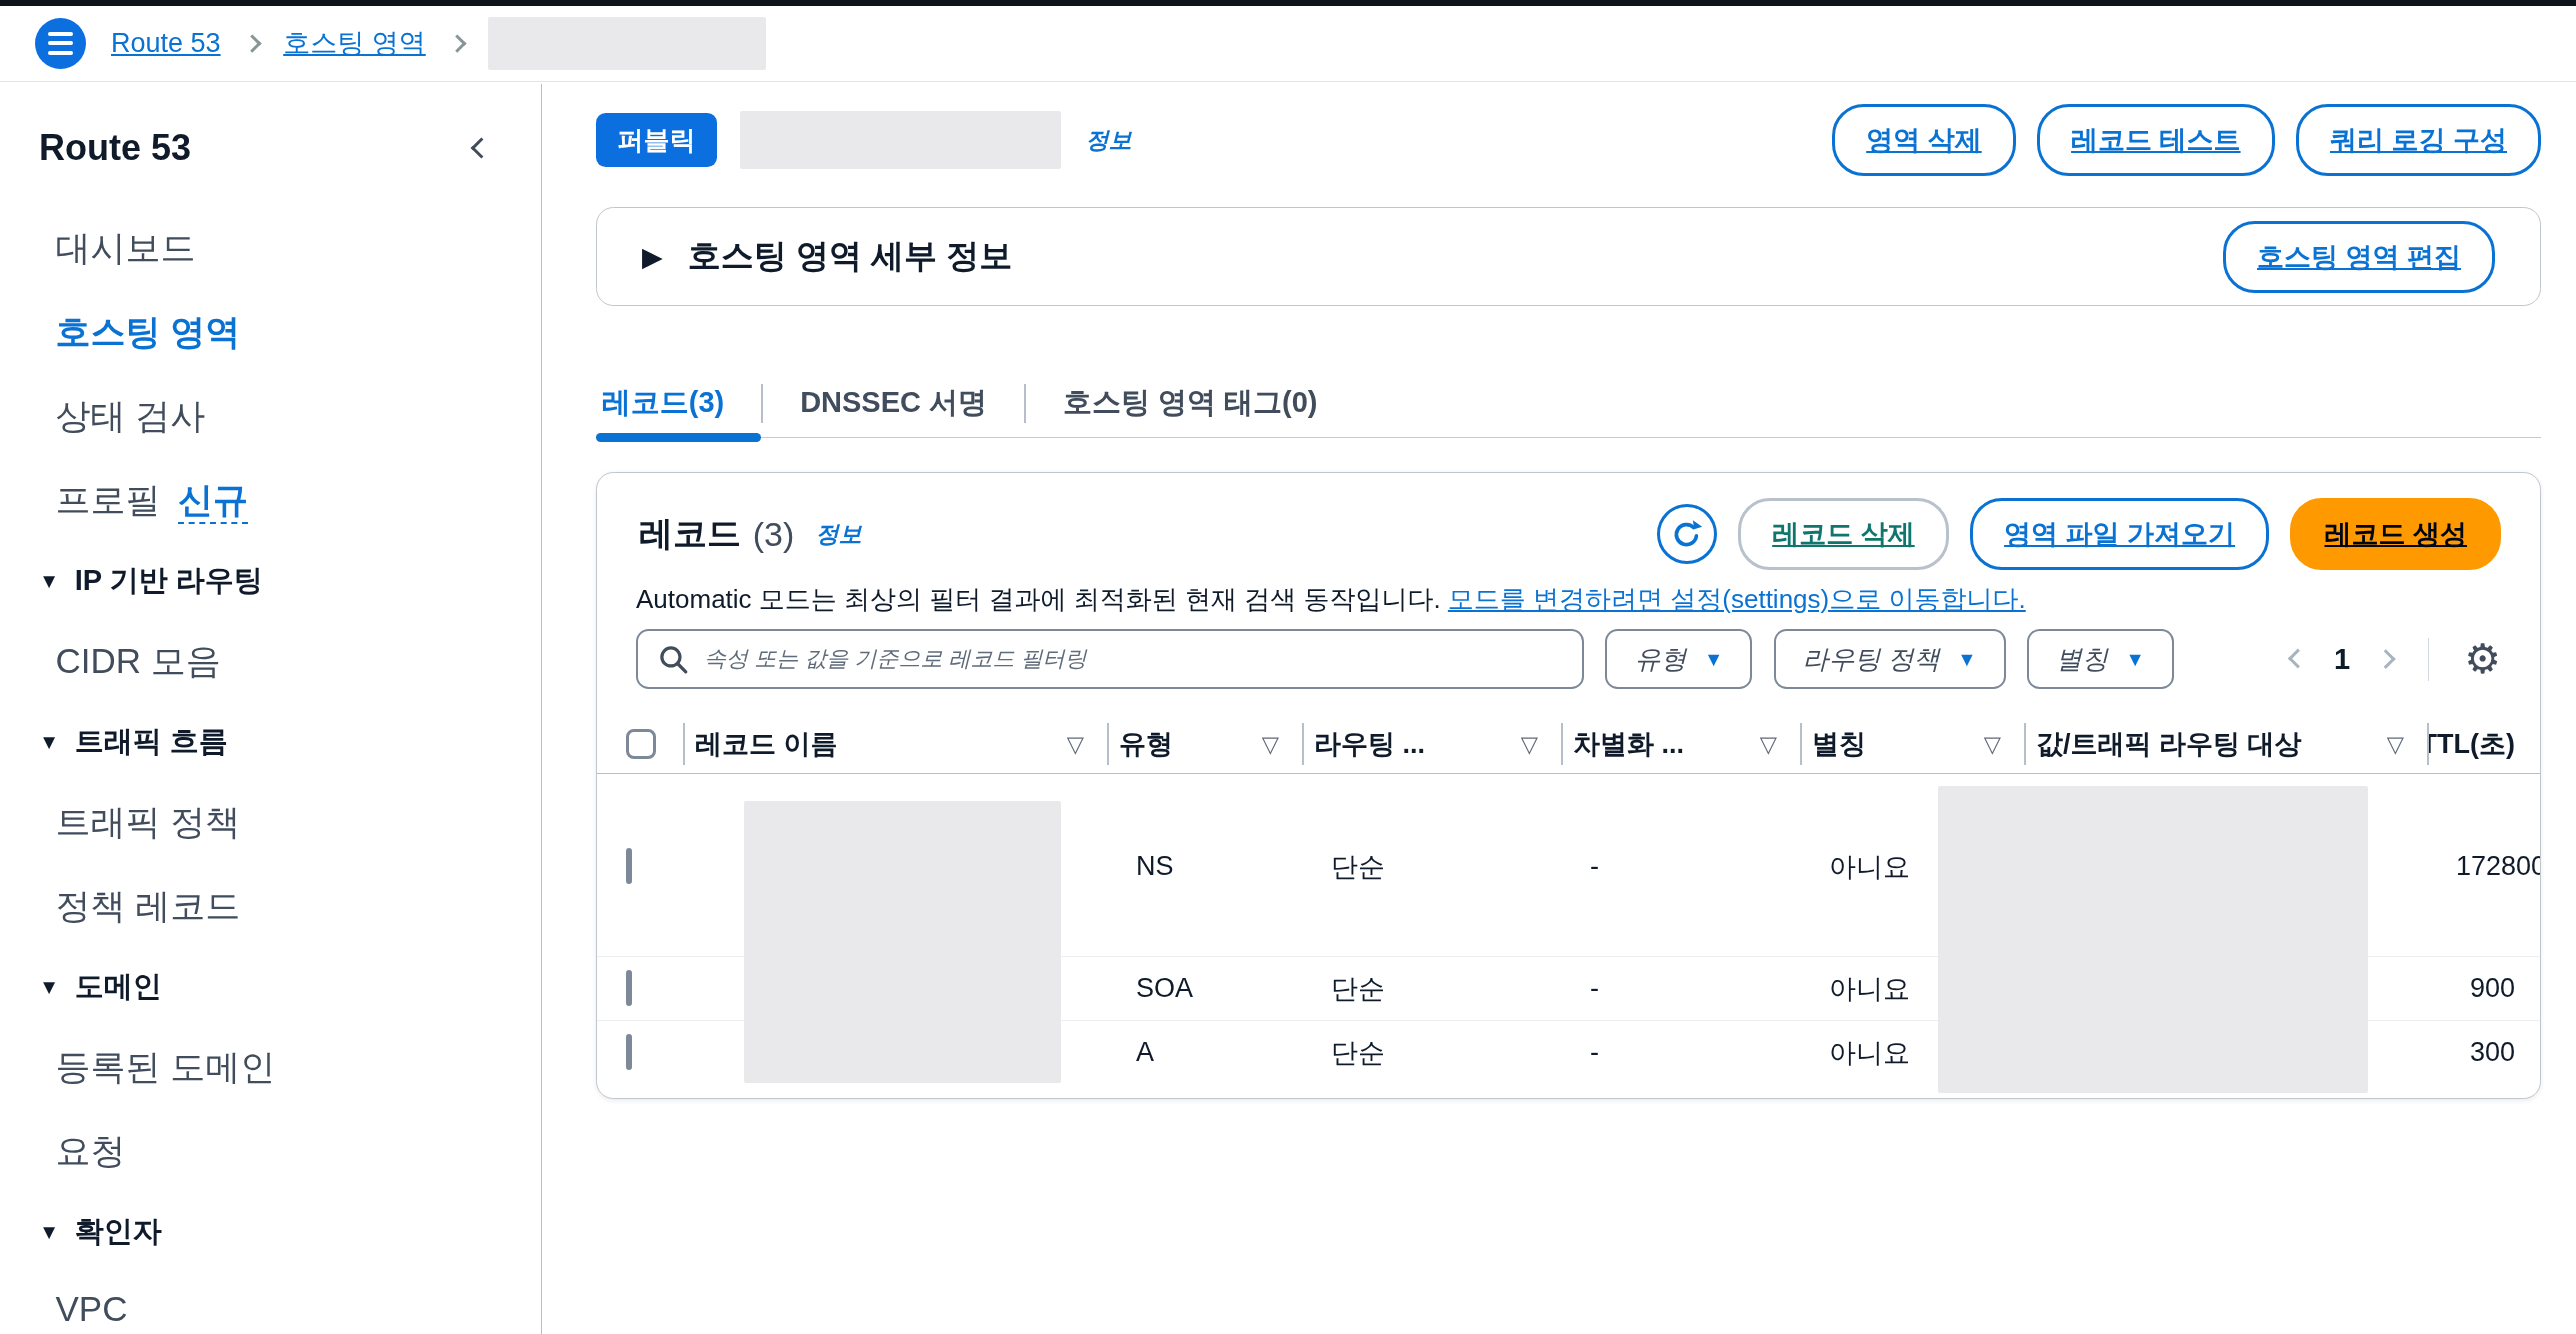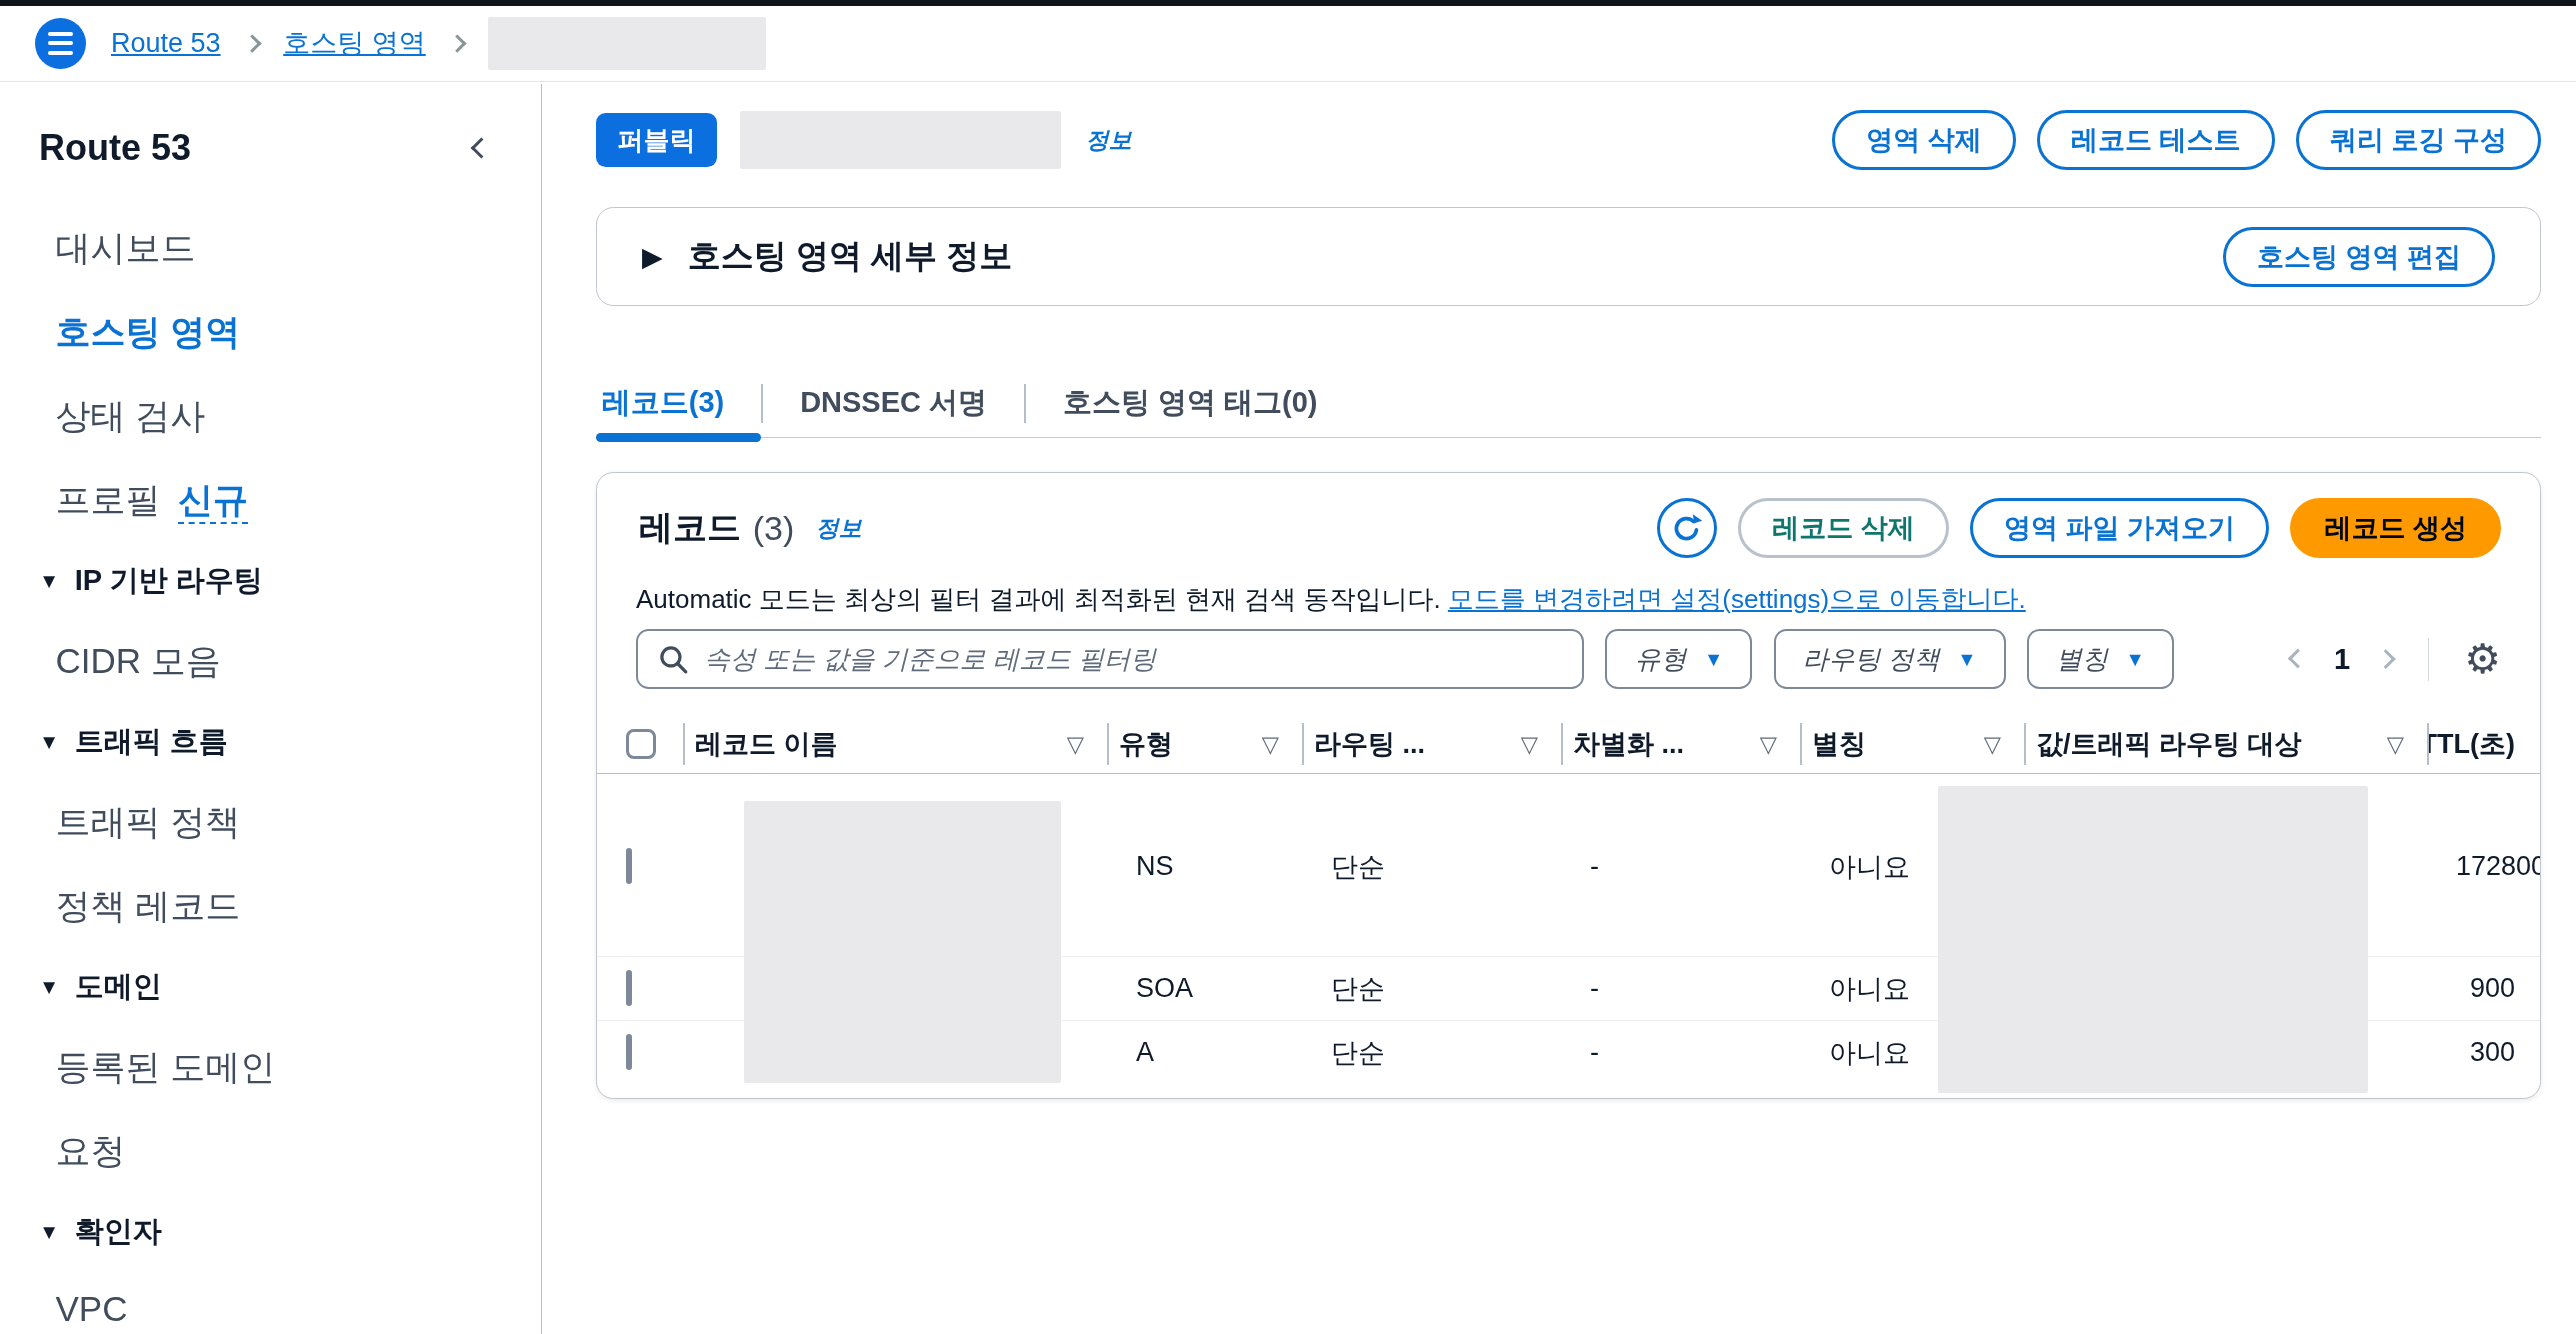--- a/index.html
+++ b/index.html
@@ -43,22 +43,22 @@
 
   .zone-header { position:absolute; left:54px; right:35px; top:25px; height:62px;
     display:flex; align-items:center; }
   .badge-public { background:#0b6fe0; color:#fff; font-size:26px; font-weight:700;
     padding:9.7px 21.4px; border-radius:9.7px; }
   .zone-redact { width:321px; height:58px; margin-left:23px; }
   .info-link { color:#0972d3; font-size:23px; font-weight:700; margin-left:25px; cursor:pointer;font-style:italic; }
   .zone-actions { margin-left:auto; display:flex; gap:21.4px; }
 
   .btn { display:flex; align-items:center; justify-content:center; font-size:27px; font-weight:700;
-    border-radius:32px; height:60px; padding:8px 31px; cursor:pointer; background:#fff;
-    border:3.9px solid #0972d3; color:#0972d3; white-space:nowrap; }
+    border-radius:32px; height:72px; padding:8px 31px; cursor:pointer; background:#fff;
+    border:3.9px solid #0972d3; color:#0972d3; white-space:nowrap;text-decoration:underline; }
   .btn.disabled { border-color:#b8c1cc; color:#0f766e; cursor:default; }
   .btn.primary { background:#ff9900; border-color:#ff9900; color:#000716; }
 
   
   .card { background:#fff; border:1.9px solid #c0c6cd; border-radius:17.5px; }
   .details-card { position:absolute; left:54px; right:35px; top:123px; height:99px;
     display:flex; align-items:center; padding:0 45px; }
   .expander { font-size:27px; color:#0f1b2a; margin-right:25px; cursor:pointer; }
   .details-title { font-size:33px; font-weight:700; }
   .details-card .btn { margin-left:auto; }
@@ -85,21 +85,21 @@
   .refresh-btn { width:60px; height:60px; border-radius:50%; border:3.9px solid #0972d3;
     display:flex; align-items:center; justify-content:center; cursor:pointer; background:#fff; }
 
   .rec-desc { position:absolute; left:39px; top:109px; font-size:26px; color:#0f1b2a; }
   .rec-desc a { color:#0972d3; text-decoration:underline; cursor:pointer; }
 
   .filter-row { position:absolute; left:39px; right:39px; top:156px; height:60px;
     display:flex; align-items:center; gap:21.4px; }
   .search-box { width:948px; height:60px; border:2.9px solid #7d8998; border-radius:12.6px;
     display:flex; align-items:center; padding:0 19.5px; gap:15.6px; background:#fff; }
-  .search-box input { border:none; outline:none; flex:1; font-size:26px; font-style:italic;
+  .search-box input { border:none; outline:none; flex:1; font-size:22px; font-style:italic;
     color:#414d5c; font-family:"Liberation Sans", sans-serif; background:transparent; }
   .search-box input::placeholder { color:#5f6b7a; font-style:italic; }
   .dropdown { height:60px; border:2.9px solid #7d8998; border-radius:12.6px; background:#fff;
     display:flex; align-items:center; gap:17.5px; padding:0 27px; cursor:pointer;
     font-size:26px; font-style:italic; color:#414d5c; white-space:nowrap; }
   .dd-caret { font-size:19.5px; color:#0972d3; font-style:normal; }
   .pager { margin-left:auto; display:flex; align-items:center; gap:29px; }
   .pg-chev { width:13.6px; height:13.6px; border-top:3.3px solid #aab4bf; border-right:3.3px solid #aab4bf;
     cursor:pointer; }
   .pg-num { font-size:29px; font-weight:700; color:#0f1b2a; }

